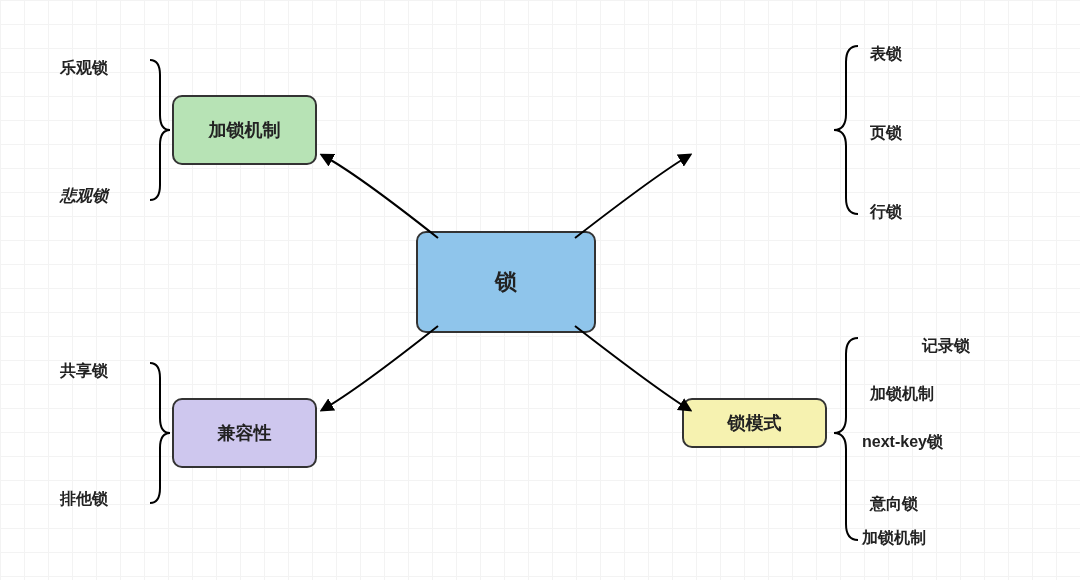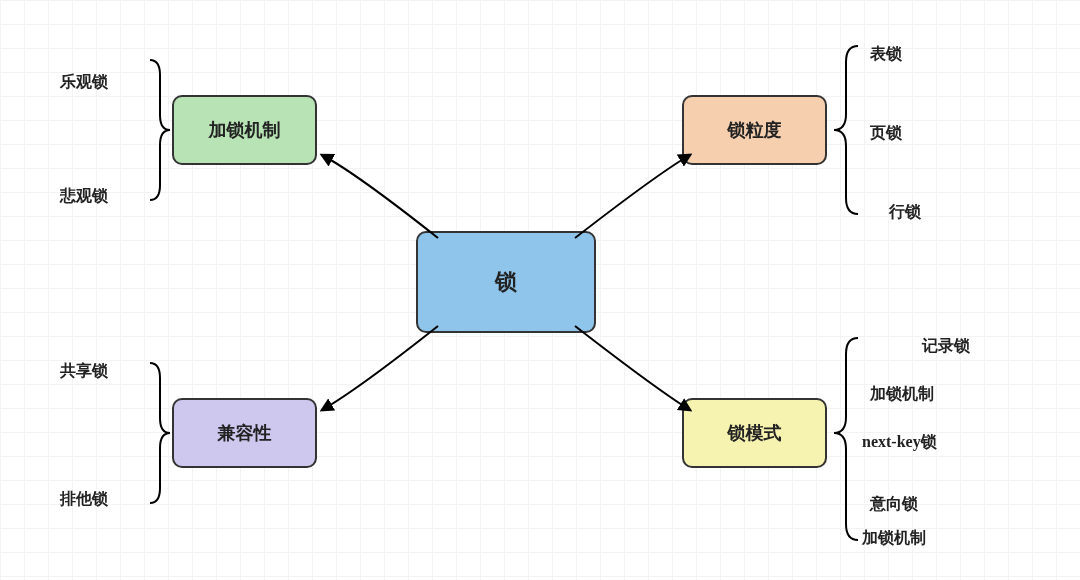--- a/index.html
+++ b/index.html
@@ -66,42 +66,39 @@
 
 <div class="stage">
 
   <div class="node node-center" style="left:416px; top:231px; width:180px; height:102px;">
     <span>锁</span>
   </div>
 
   <div class="node node-green" style="left:172px; top:95px; width:145px; height:70px;">
     <span>加锁机制</span>
   </div>
-  <span class="leaf" style="left:60px; top:72px;">乐观锁</span>
-  <span class="leaf" style="left:60px; top:186px;">悲观锁</span>
+  <span class="leaf" style="left:60px; top:58px;">乐观锁</span>
+  <span class="leaf" style="left:60px; top:186px;font-style:italic;">悲观锁</span>
 
-  <div class="node node-orange" style="left:682px; top:95px; width:145px; height:70px;">
-    <span>锁粒度</span>
-  </div>
   <span class="leaf" style="left:870px; top:44px;">表锁</span>
   <span class="leaf" style="left:870px; top:123px;">页锁</span>
-  <span class="leaf" style="left:870px; top:202px;margin-left:19px;">行锁</span>
+  <span class="leaf" style="left:870px; top:202px;">行锁</span>
 
   <div class="node node-purple" style="left:172px; top:398px; width:145px; height:70px;">
     <span>兼容性</span>
   </div>
   <span class="leaf" style="left:60px; top:361px;font-family:Liberation Mono, monospace;">共享锁</span>
   <span class="leaf" style="left:60px; top:489px;text-align:center;">排他锁</span>
 
-  <div class="node node-yellow" style="left:682px; top:398px; width:145px; height:70px;">
+  <div class="node node-yellow" style="left:682px; top:398px; width:145px; height:50px;">
     <span>锁模式</span>
   </div>
   <span class="leaf" style="left:922px; top:336px;">记录锁</span>
   <span class="leaf" style="left:870px; top:384px;">加锁机制</span>
-  <span class="leaf" style="left:862px; top:432px;font-family:Liberation Serif, serif;">next-key锁</span>
+  <span class="leaf" style="left:862px; top:432px;">next-key锁</span>
   <span class="leaf" style="left:870px; top:494px;">意向锁</span>
   <span class="leaf" style="left:862px; top:528px;">加锁机制</span>
 
   <svg class="overlay" viewBox="0 0 1080 580">
     <defs>
       <marker id="arrow" viewBox="0 0 10 10" refX="8" refY="5" markerWidth="7" markerHeight="7" orient="auto-start-reverse">
         <path d="M 0 0 L 10 5 L 0 10 z" fill="#000"></path>
       </marker>
     </defs>
 

